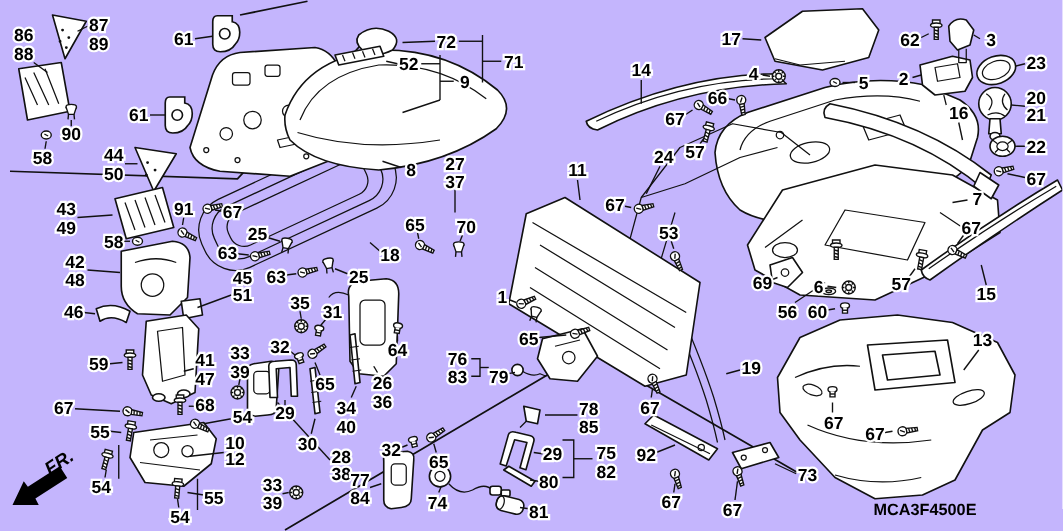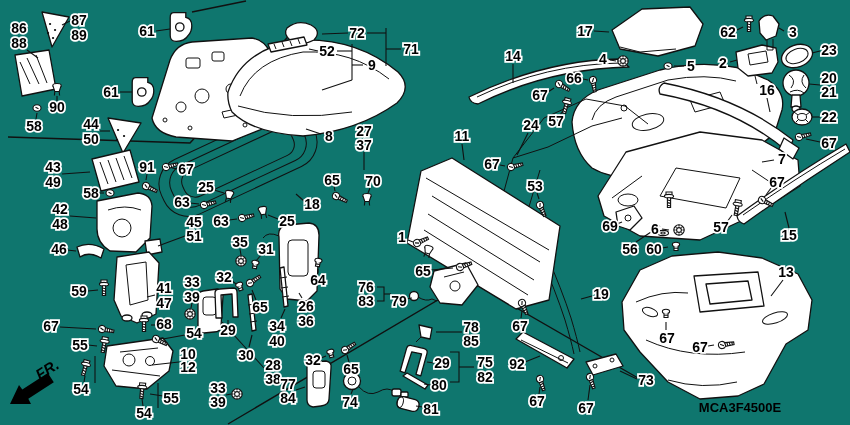--- a/index.html
+++ b/index.html
@@ -1,16 +1,16 @@
 <!DOCTYPE html>
 <html><head>
 <meta charset="utf-8">
 <style>
   html,body{margin:0;padding:0;background:#fff;}
-  .stage{position:relative;width:850px;height:425px;background:#0f766e;overflow:hidden;
+  .stage{position:relative;width:850px;height:425px;background:#c4b5fd;overflow:hidden;
          font-family:"Liberation Sans",sans-serif;text-align:right;}
   svg{position:absolute;left:0;top:0;}
   .part{fill:#fff;stroke:#111;stroke-width:1.3;stroke-linejoin:round;}
   .part-detail{fill:none;stroke:#111;stroke-width:1;stroke-linejoin:round;}
   .dots{fill:none;stroke:#111;stroke-width:2.2;stroke-linecap:round;}
   .divider-line{fill:none;stroke:#111;stroke-width:1.4;}
   .bracket-line,.leader-line{fill:none;stroke:#111;stroke-width:1.1;}
   .callout{font:bold 14px "Liberation Sans",sans-serif;fill:#000;text-anchor:middle;
            dominant-baseline:central;paint-order:stroke;stroke:#fff;stroke-width:3.5px;}
   .code-text{font:bold 13px "Liberation Sans",sans-serif;fill:#000;text-anchor:middle;}

